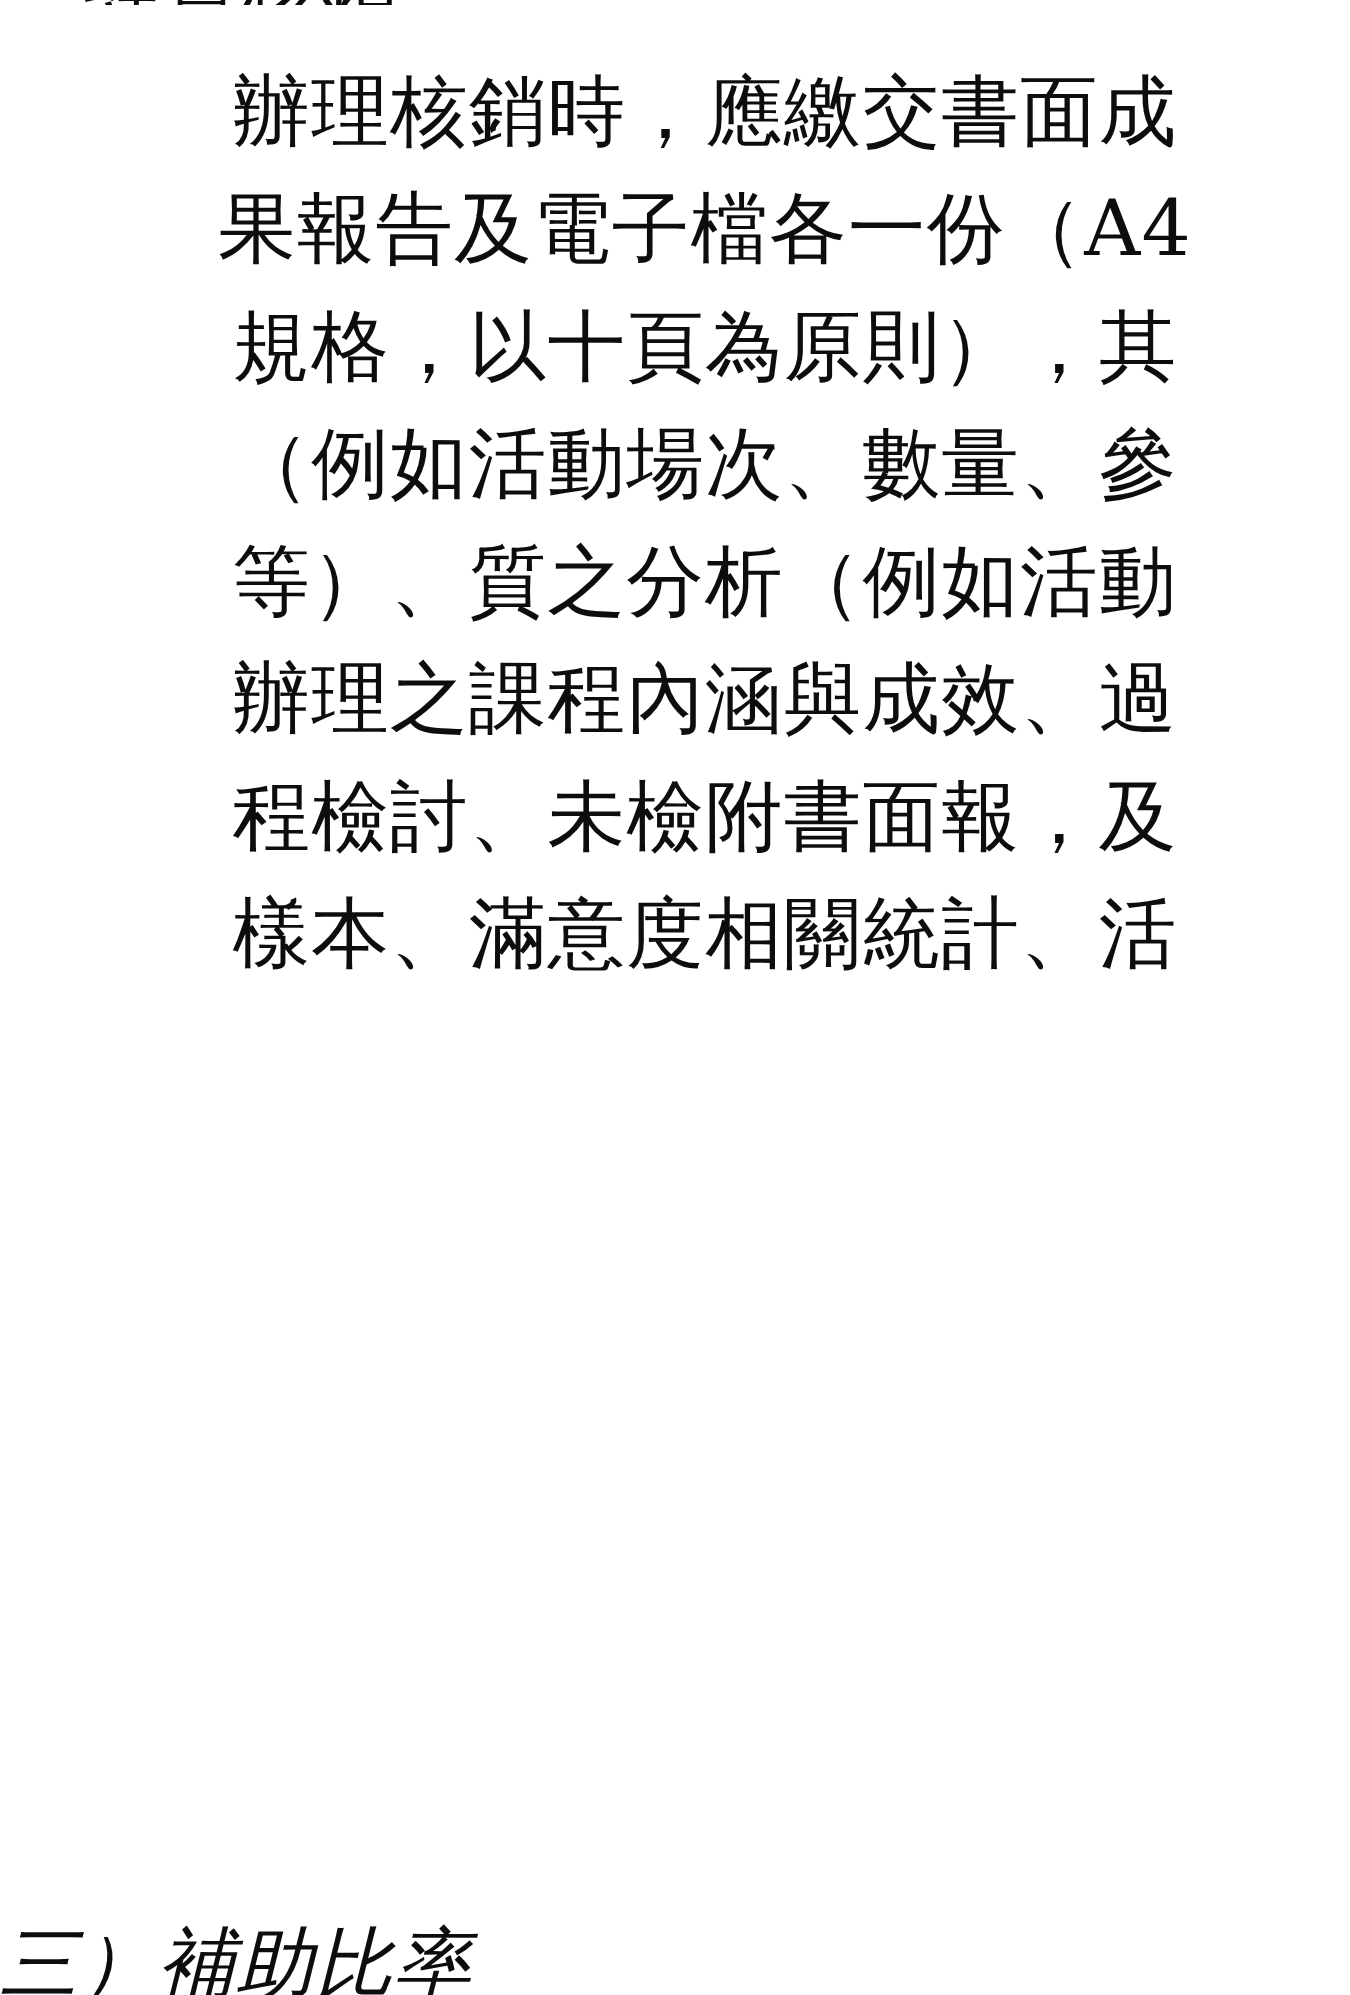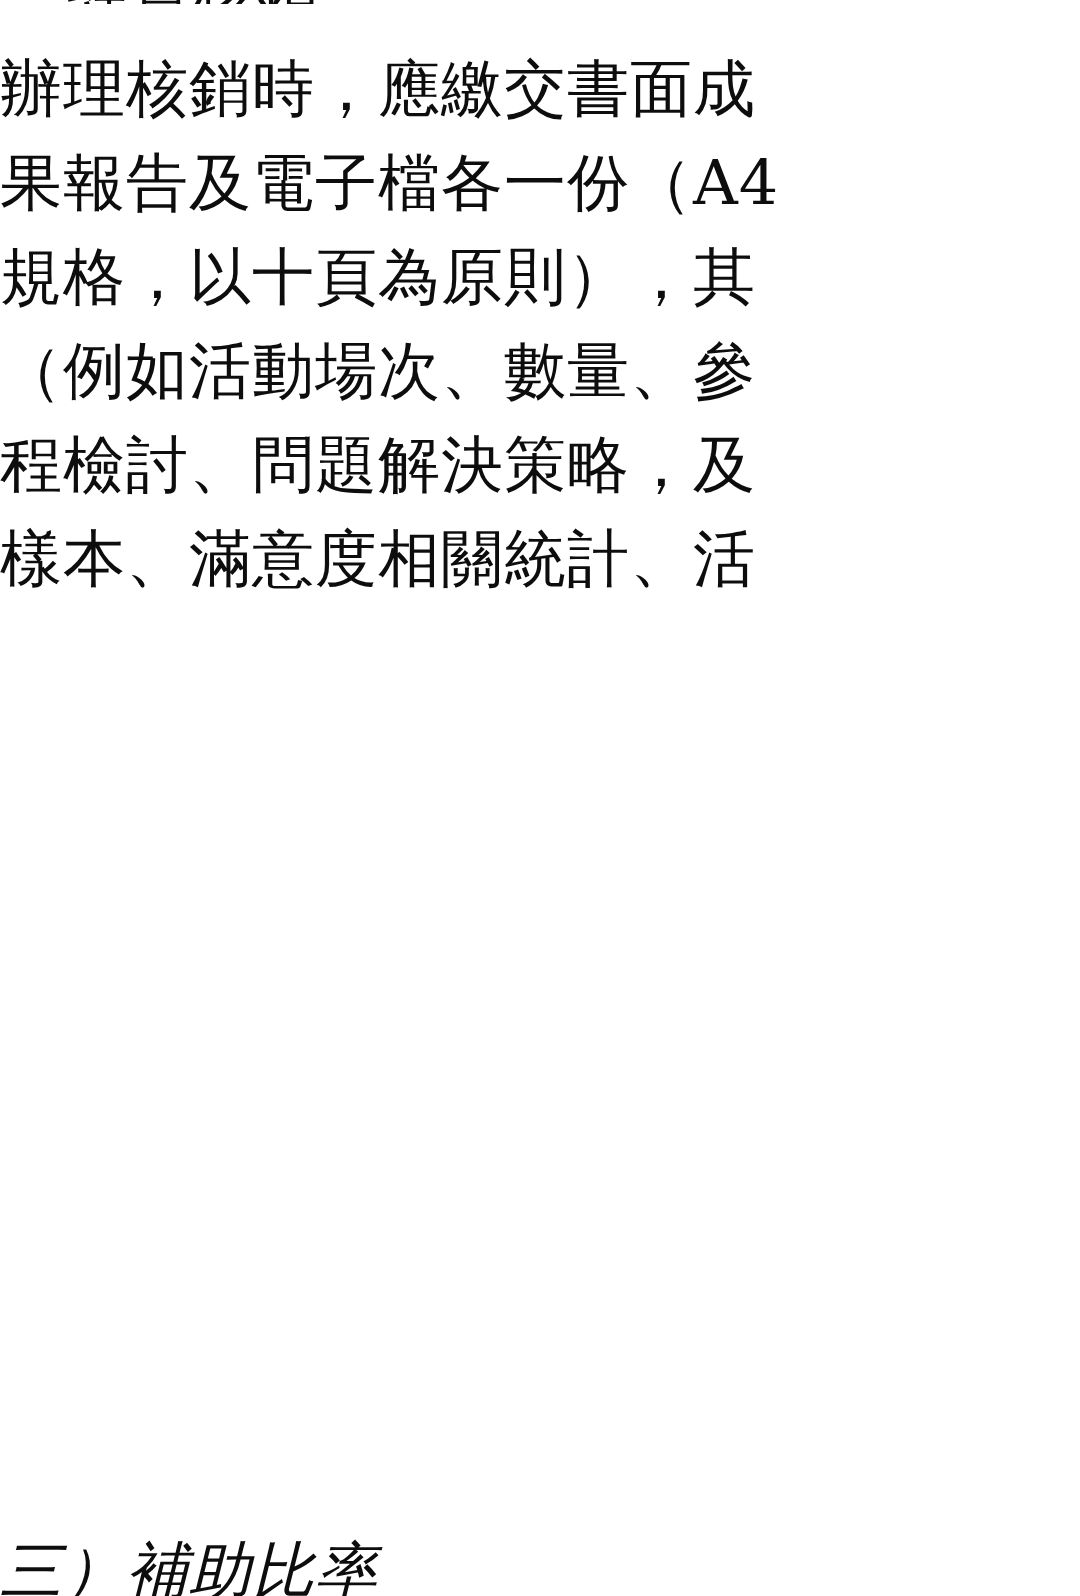--- a/index.html
+++ b/index.html
@@ -45,21 +45,23 @@
     padding-left: 4px;
     box-sizing: border-box;
   }
   .body-block {
     position: absolute;
     top: 42px;
     left: 0;
     width: 1080px;
   }
   .body-block .line {
+    padding-left: 48px;
     box-sizing: border-box;
+    text-align: center;
   }
   .tail-block {
     position: absolute;
     top: 1524px;
     left: 0;
     width: 1080px;
     height: 102px;
     overflow: hidden;
     font-style: italic;
   }
@@ -77,21 +79,23 @@
 
     <div class="line-clipped">
       <div class="line">、經費核銷</div>
     </div>
 
     <div class="body-block">
       <div class="line">辦理核銷時，應繳交書面成</div>
       <div class="line">果報告及電子檔各一份（A4</div>
       <div class="line">規格，以十頁為原則），其</div>
       <div class="line">（例如活動場次、數量、參</div>
-      <div class="line">程檢討、問題解決策略，及</div>
+      <div class="line">等）、質之分析（例如活動</div>
+      <div class="line">辦理之課程內涵與成效、過</div>
+      <div class="line">程檢討、未檢附書面報，及</div>
       <div class="line">樣本、滿意度相關統計、活</div>
     </div>
 
     <div class="tail-block">
       <div class="line">三）補助比率</div>
     </div>
 
   </div>
 
 </div>

